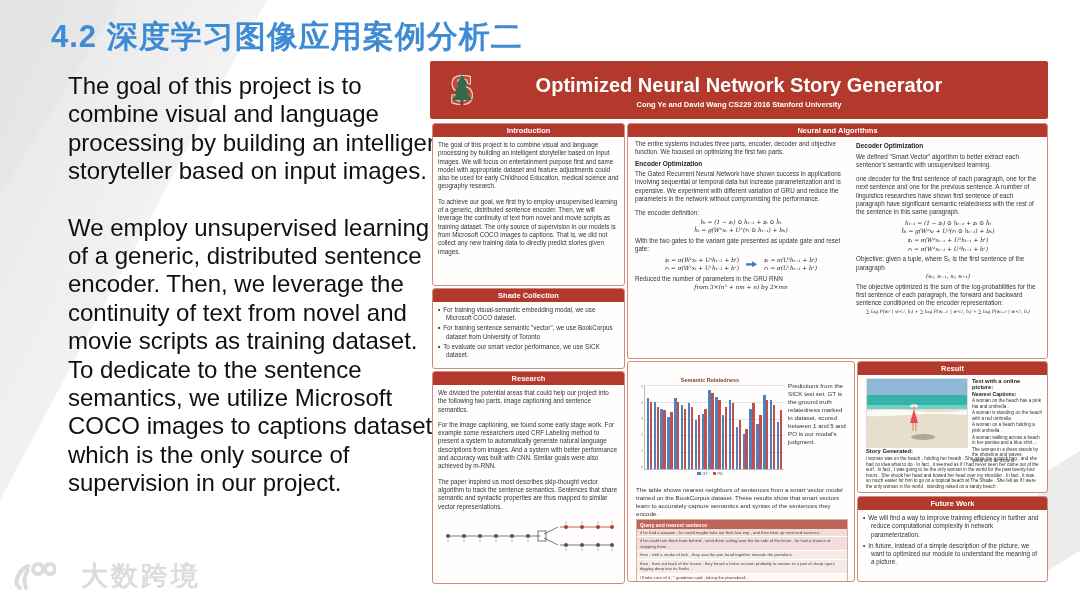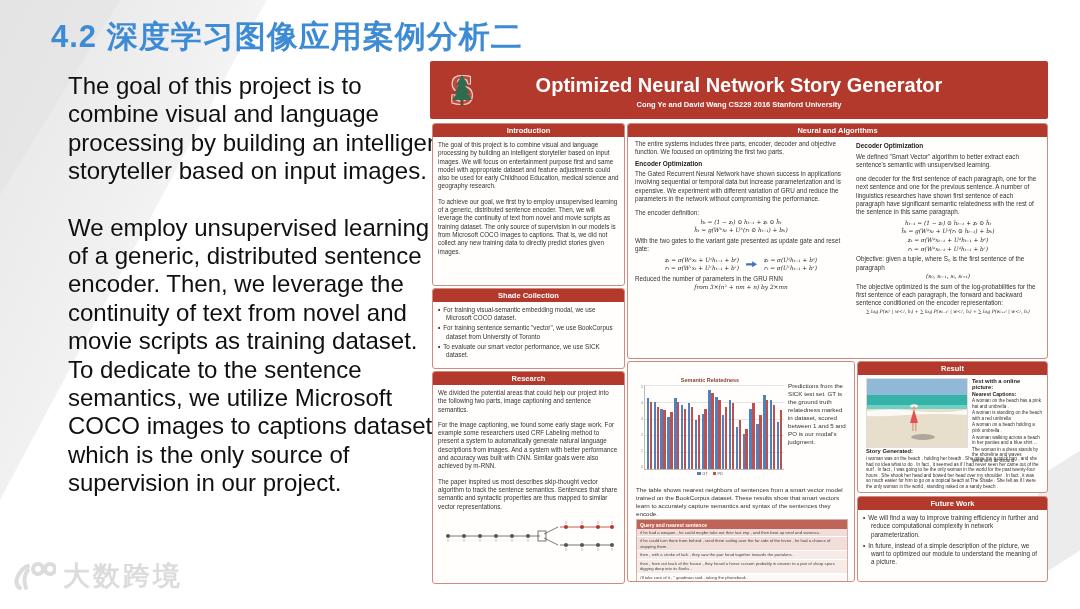--- a/index.html
+++ b/index.html
@@ -16,21 +16,21 @@
               background:#ececec; transform:skewY(-32deg); }
 
   .slide-title { position:absolute; left:38px; top:16px; font-size:31px; font-weight:700;
                  color:#3d8bd4; letter-spacing:1px;margin-left:13px; }
 
   .body-text { position:absolute; left:68px; top:72px; width:380px; color:#101010;
                font-size:24px; line-height:28.4px; }
   .body-text p { margin:0 0 28px 0; }
 
   
-  .wm { position:absolute; left:12px; top:558px; display:flex; align-items:flex-start; gap:7px; }
+  .wm { position:absolute; left:12px; top:558px; display:flex; align-items:flex-start; gap:25px; }
   .wm-text { font-size:27px; font-weight:700; color:#dcdcdc; letter-spacing:3px; }
 
   
   .poster { position:absolute; left:430px; top:61px; width:618px; height:524px; }
   .p-head { position:absolute; left:0; top:0; width:618px; height:58px; background:#b2392c; border-radius:2px; }
   .p-title { text-align:center; color:#fff; font-weight:700; font-size:20px; padding-top:13px; }
   .p-sub   { text-align:center; color:#fff; font-weight:700; font-size:7.5px; padding-top:3px; }
   .p-logo  { position:absolute; left:10px; top:7px; width:44px; height:44px; }
   .logo-s  { position:absolute; left:0; top:0; width:44px; height:44px; text-align:center;
              font-family:"Liberation Serif", serif; font-weight:700; font-size:42px; line-height:44px;

